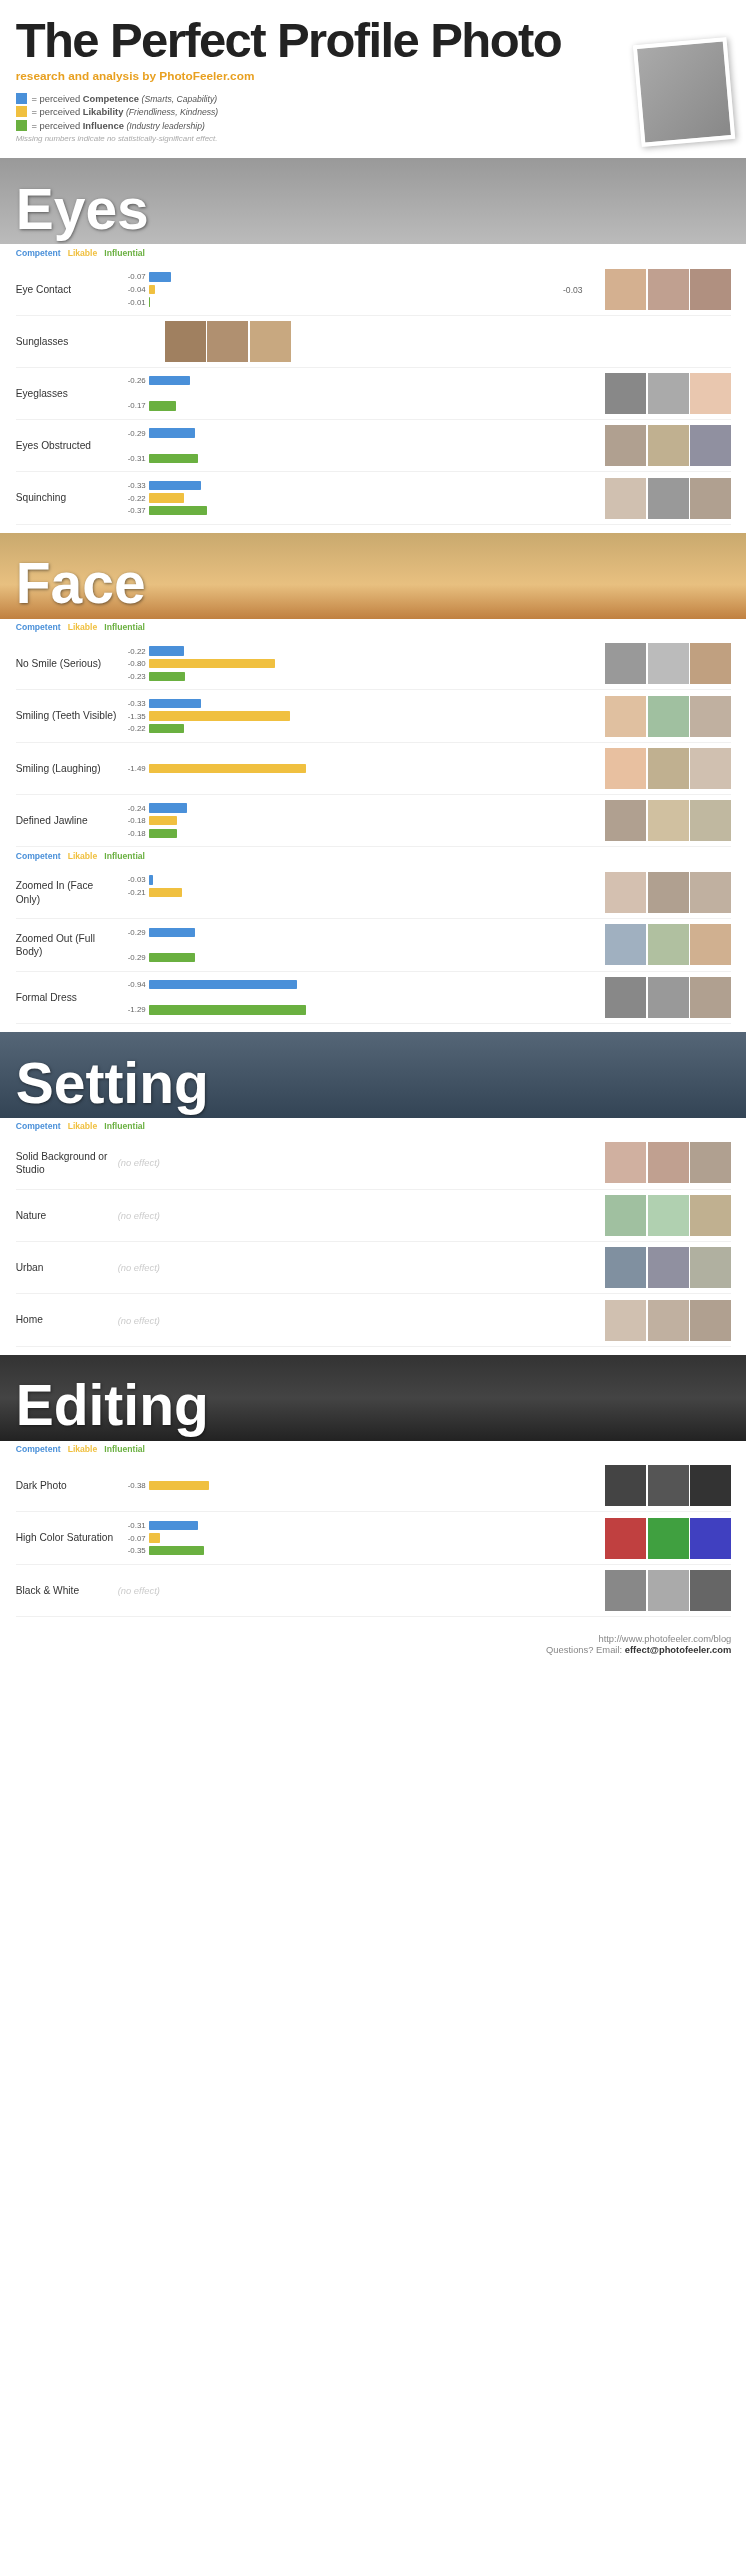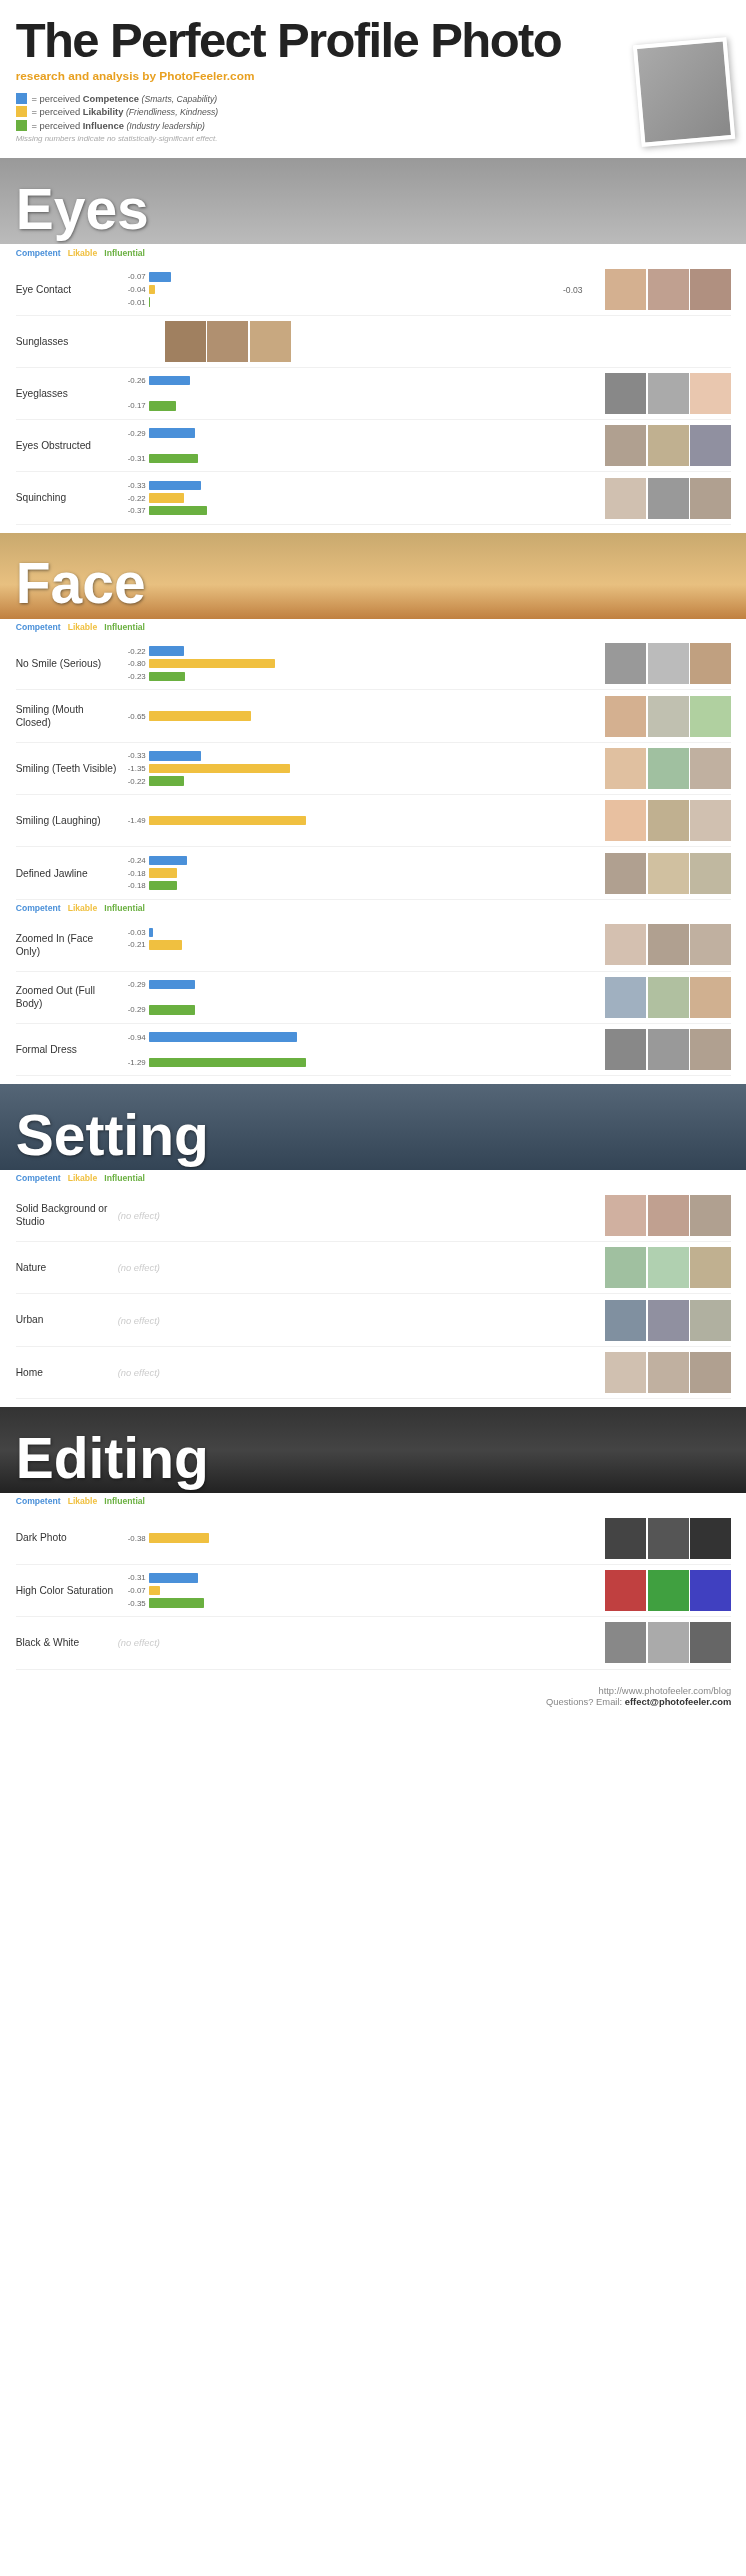--- a/index.html
+++ b/index.html
@@ -365,41 +365,20 @@
         </div>
       </div>
       <div style="width:39px;"></div>
       <div class="photos-col">
         <div class="photo-thumb" style="background:#999;"></div>
         <div class="photo-thumb" style="background:#bbb;"></div>
         <div class="photo-thumb" style="background:#c0a080;"></div>
       </div>
     </div>
 
-    <div class="data-row">
-      <div class="row-label">Smiling (Mouth Closed)</div>
-      <div class="bar-area">
-        <div class="bar-row">
-          <div class="bar-label"></div>
-        </div>
-        <div class="bar-row">
-          <div class="bar-label">-0.65</div>
-          <div class="bar-fill bar-yellow" style="width:102px;"></div>
-        </div>
-        <div class="bar-row">
-          <div class="bar-label"></div>
-        </div>
-      </div>
-      <div style="width:39px;"></div>
-      <div class="photos-col">
-        <div class="photo-thumb" style="background:#d4b090;"></div>
-        <div class="photo-thumb" style="background:#c0c0b0;"></div>
-        <div class="photo-thumb" style="background:#b0d0a0;"></div>
-      </div>
-    </div>
 
     <div class="data-row">
       <div class="row-label">Smiling (Teeth Visible)</div>
       <div class="bar-area">
         <div class="bar-row">
           <div class="bar-label">-0.33</div>
           <div class="bar-fill bar-blue" style="width:52px;"></div>
         </div>
         <div class="bar-row">
           <div class="bar-label">-1.35</div>

